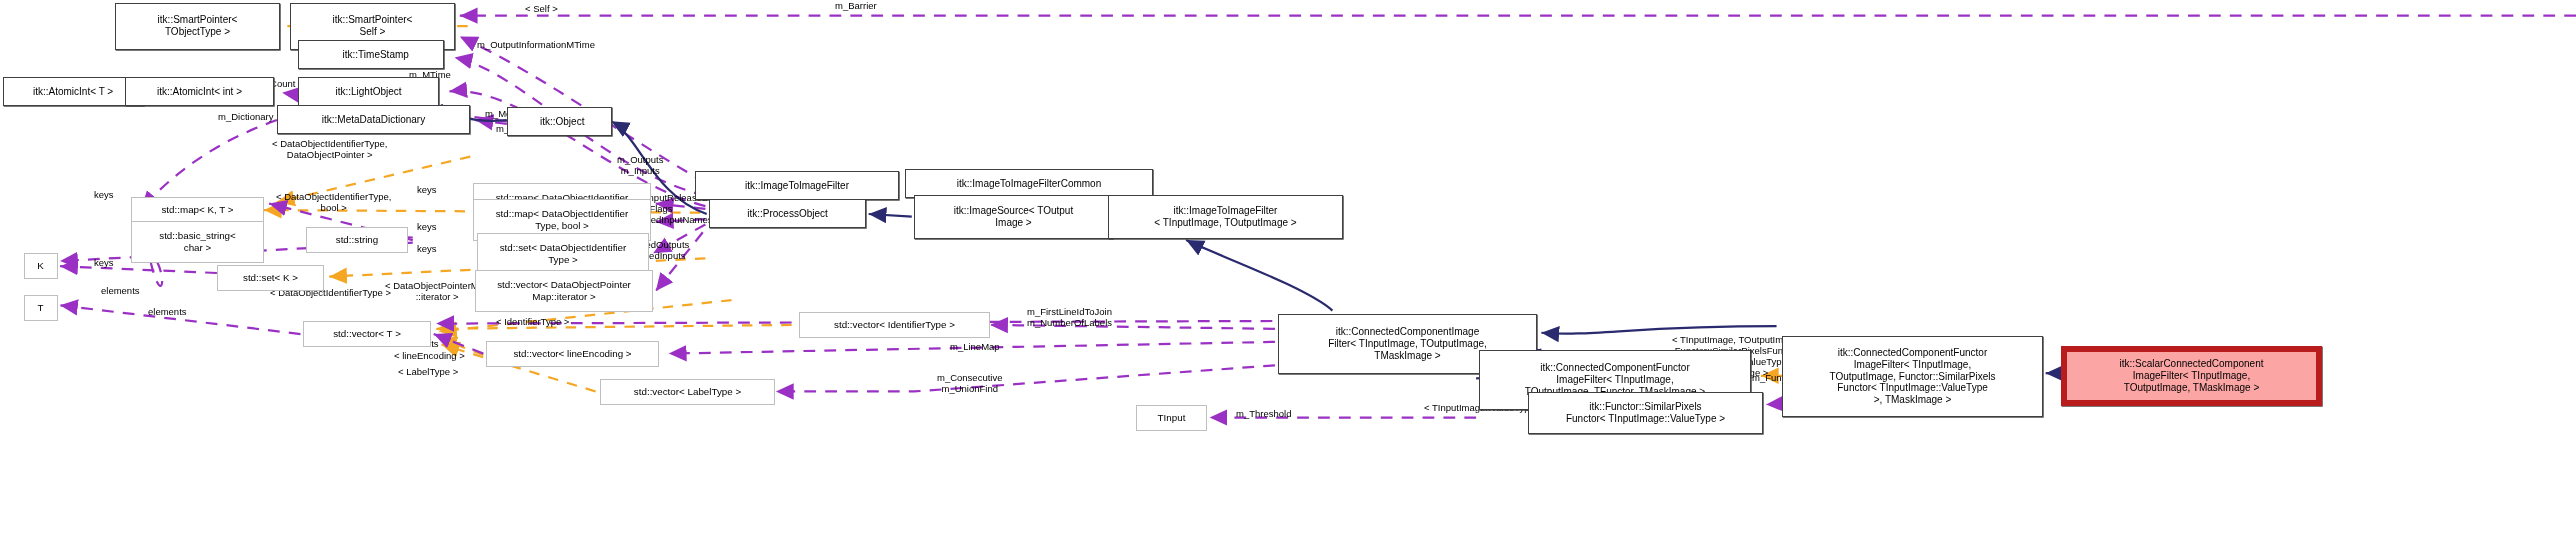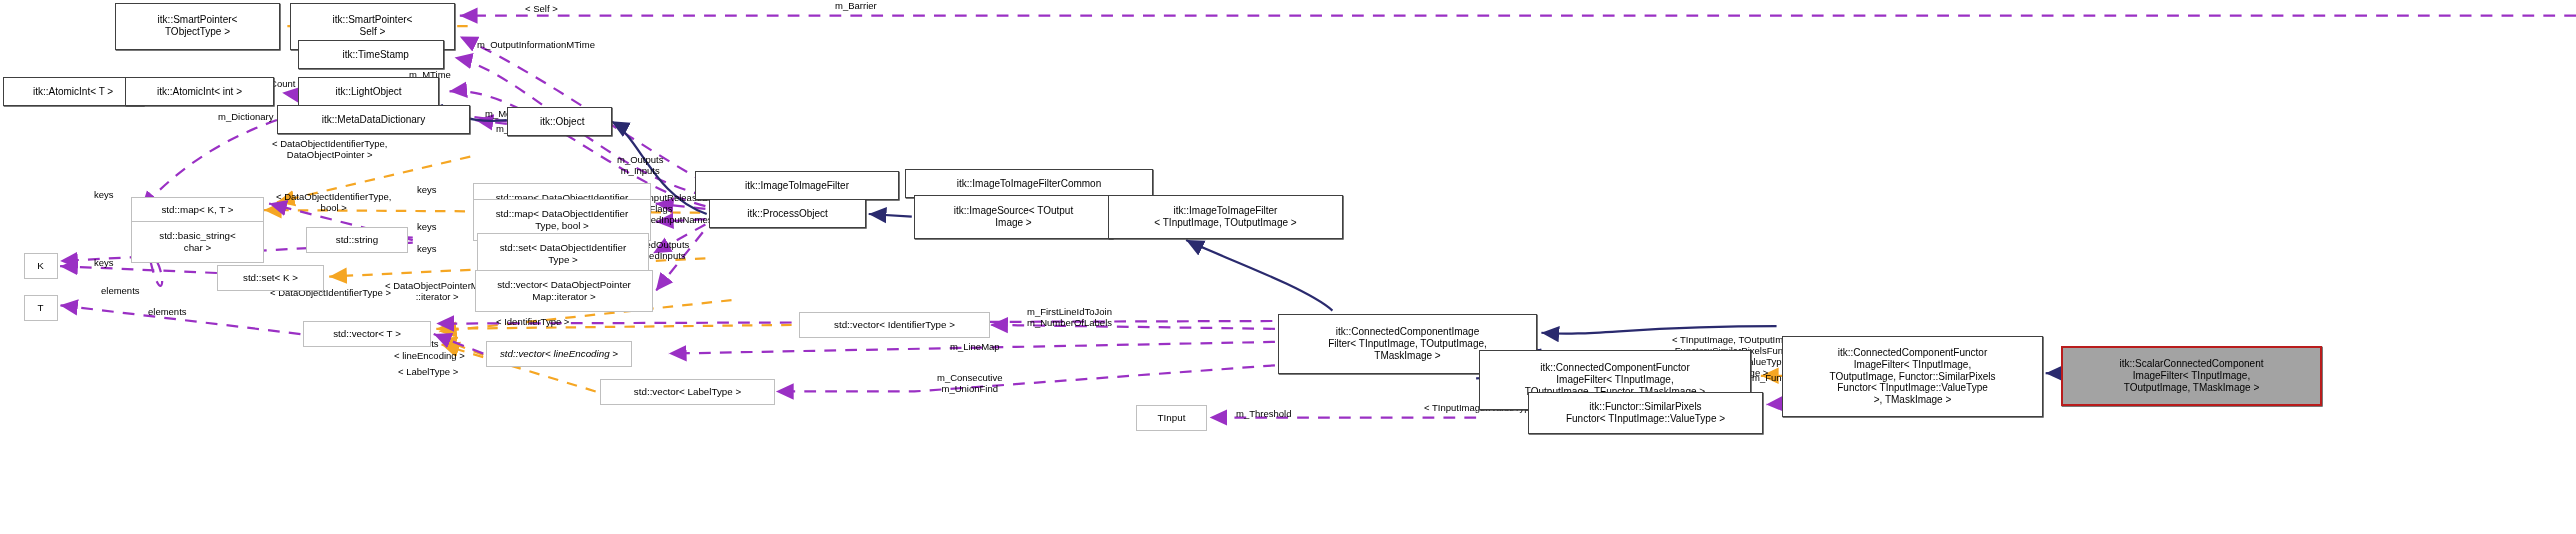--- a/index.html
+++ b/index.html
@@ -45,23 +45,23 @@
     font-size: 10px;
   }
   
   .node.weak {
     border: 0.7px solid #bfbfbf;
     color: #000000;
     font-size: 9.8px;
   }
   
   .node.current {
-    border: 2px solid #b91c1c;
+    border: 6px solid #b91c1c;
     box-shadow: 0.7px 0.7px 0 0 #404040;
-    background: #a3a3a3;
+    background: #fca5a5;
     color: #000000;
     font-size: 10px;
   }
   .edge-label {
     position: absolute;
     font-size: 9.5px;
     color: #000000;
     white-space: pre-line;
     text-align: center;
     line-height: 1.16;
@@ -226,21 +226,21 @@
       <div class="node weak" style="left: 23.5px; top: 295px; width: 34px; height: 26px;">T</div>
       <div class="node weak" style="left: 473px; top: 183px; width: 178px; height: 42px;">std::map&lt; DataObjectIdentifier
 Type, DataObjectPointer &gt;</div>
       <div class="node weak" style="left: 473px; top: 199px; width: 178px; height: 42px;">std::map&lt; DataObjectIdentifier
 Type, bool &gt;</div>
       <div class="node weak" style="left: 477px; top: 233px; width: 172px; height: 42px;">std::set&lt; DataObjectIdentifier
 Type &gt;</div>
       <div class="node weak" style="left: 475px; top: 270px; width: 178px; height: 42px;">std::vector&lt; DataObjectPointer
 Map::iterator &gt;</div>
       <div class="node weak" style="left: 303px; top: 321px; width: 128px; height: 26px;">std::vector&lt; T &gt;</div>
-      <div class="node weak" style="left: 486px; top: 341px; width: 146px; height: 26px; font-style: italic;">std::vector&lt; lineEncoding &gt;</div>
+      <div class="node weak" style="left: 486px; top: 341px; width: 173px; height: 26px;">std::vector&lt; lineEncoding &gt;</div>
       <div class="node weak" style="left: 799px; top: 312px; width: 191px; height: 26px;">std::vector&lt; IdentifierType &gt;</div>
       <div class="node weak" style="left: 600px; top: 379px; width: 175px; height: 26px;">std::vector&lt; LabelType &gt;</div>
       <div class="node weak" style="left: 1557px; top: 362px; width: 89px; height: 26px;">TFunctor</div>
       <div class="node weak" style="left: 1136px; top: 405px; width: 71px; height: 26px;">TInput</div>
       <div class="node strong" style="left: 1278px; top: 314px; width: 259px; height: 60px;">itk::ConnectedComponentImage
 Filter&lt; TInputImage, TOutputImage,
 TMaskImage &gt;</div>
       <div class="node strong" style="left: 1479px; top: 350px; width: 272px; height: 60px;">itk::ConnectedComponentFunctor
 ImageFilter&lt; TInputImage,
 TOutputImage, TFunctor, TMaskImage &gt;</div>

